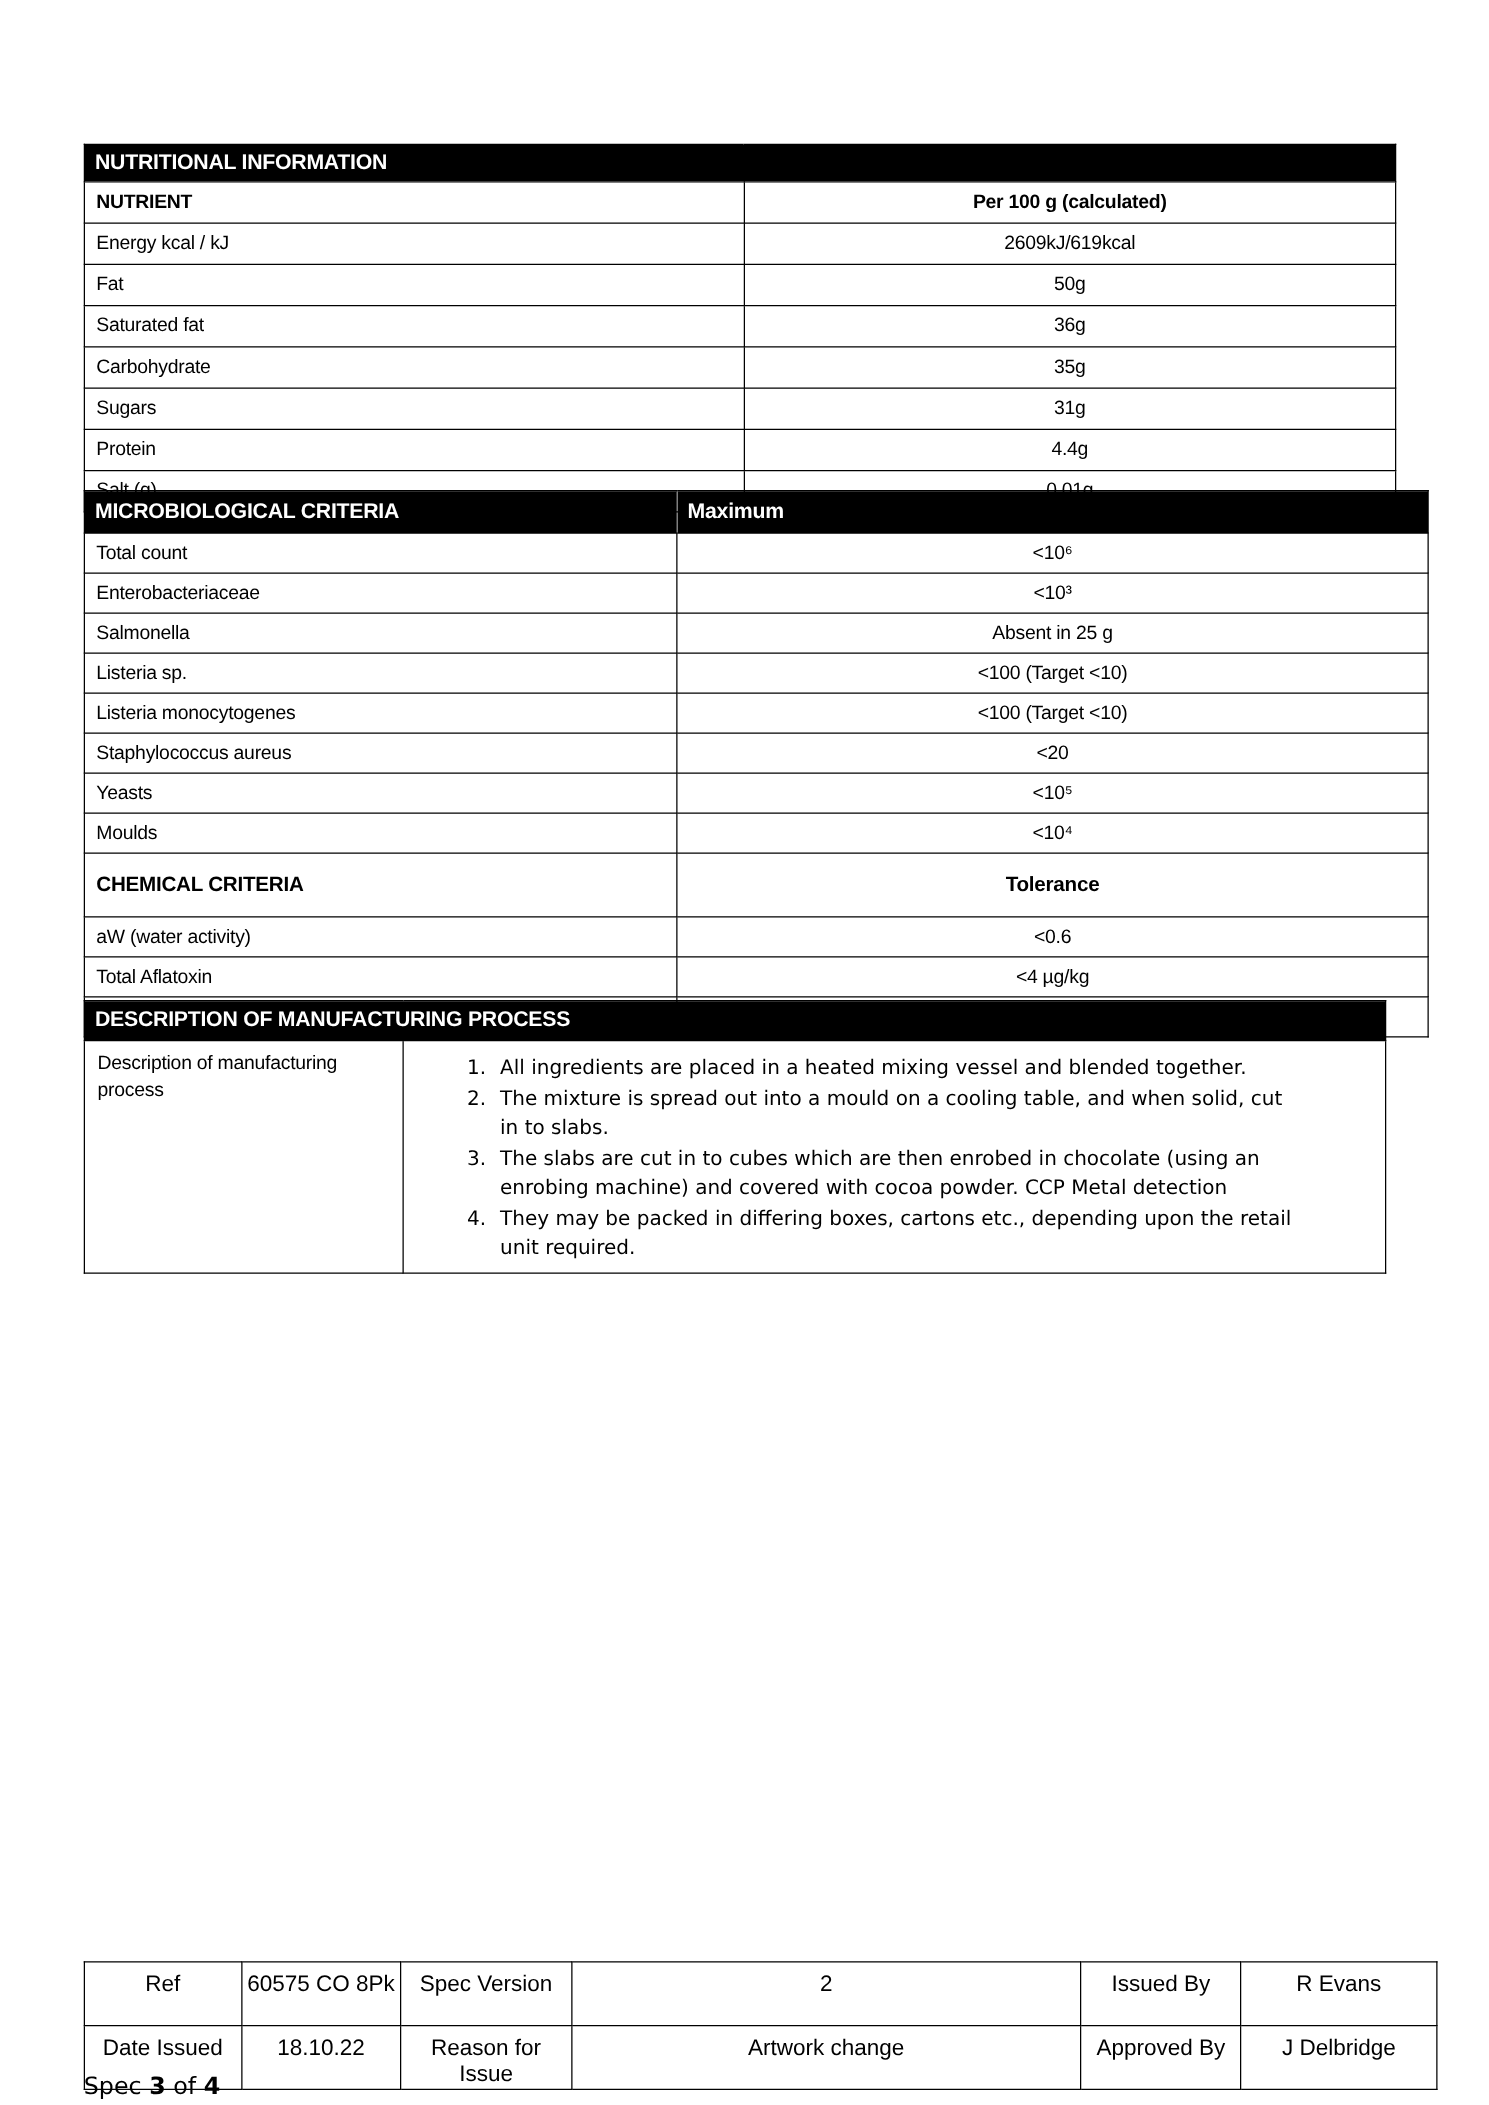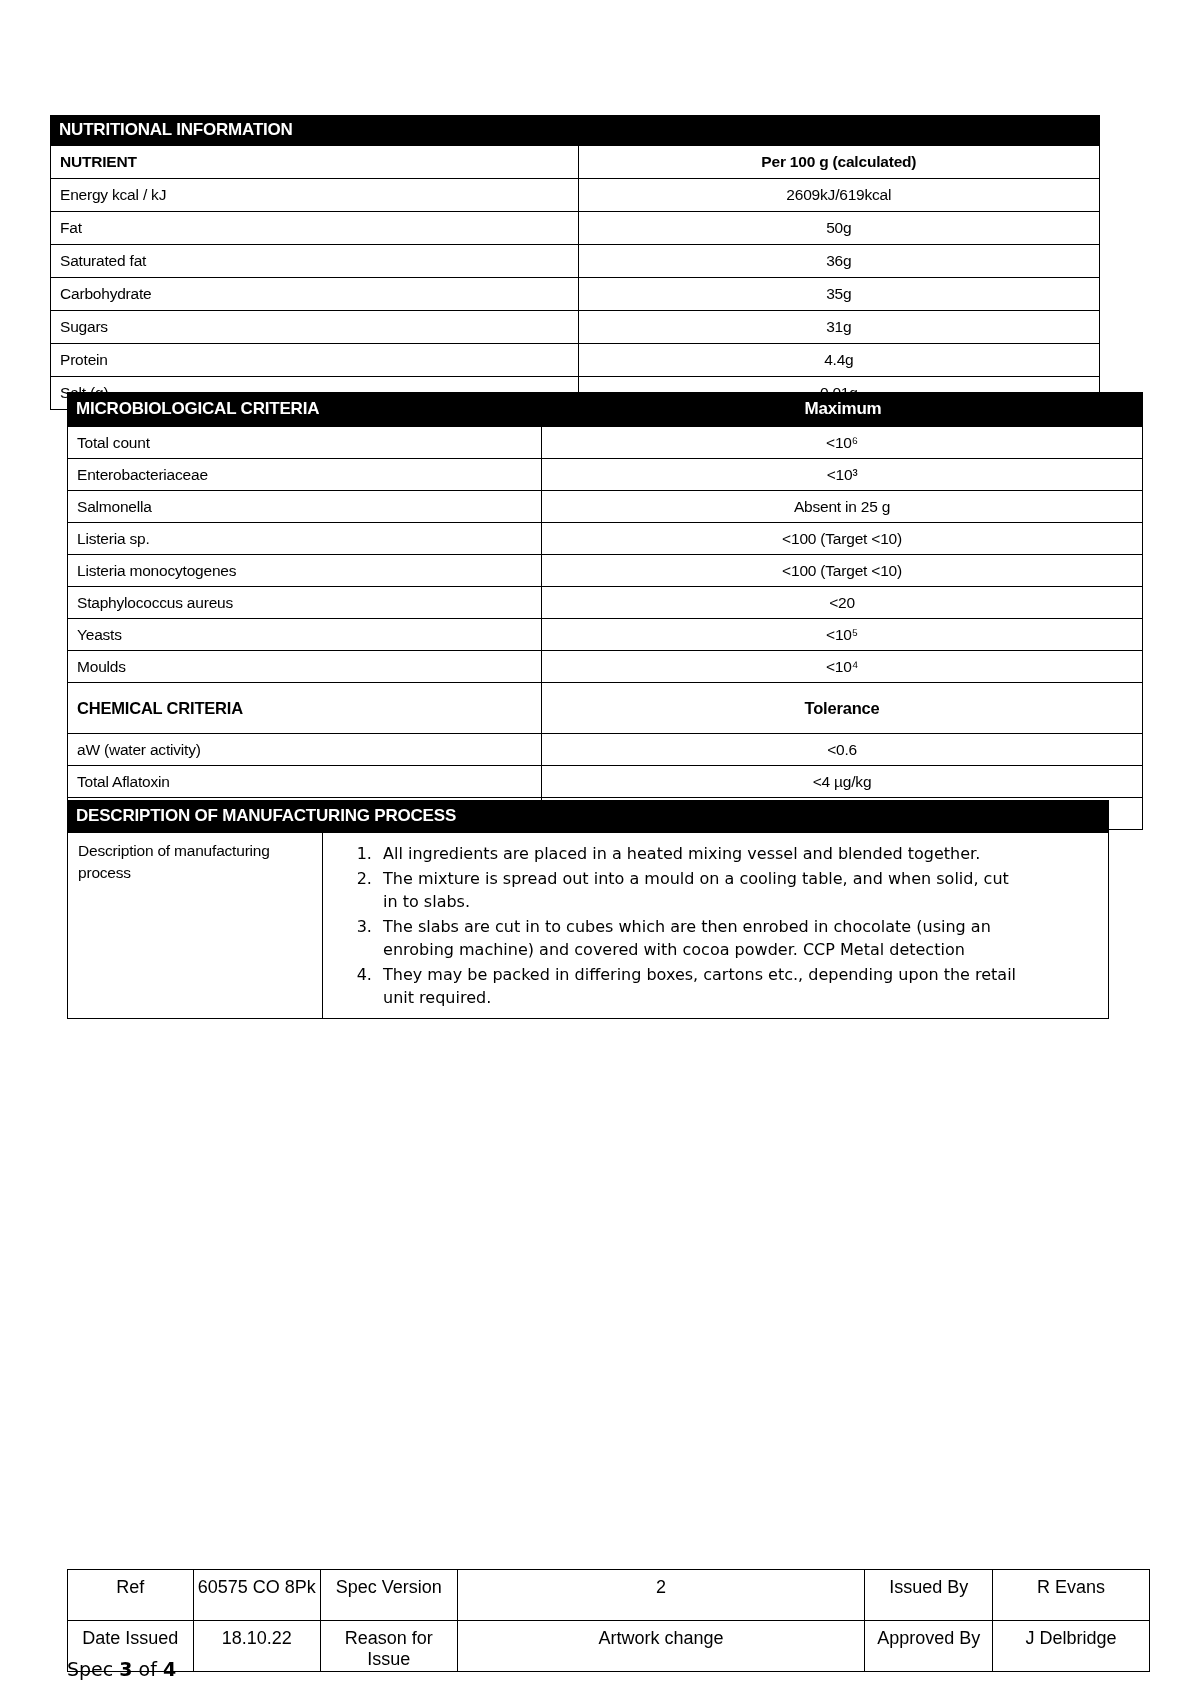--- a/index.html
+++ b/index.html
@@ -5,43 +5,43 @@
   html,body { margin:0; padding:0; background:#ffffff; }
   body { width:1191px; height:1684px; position:relative; color:#000;
          font-family:"Liberation Sans", sans-serif; }
 
   table { border-collapse:collapse; table-layout:fixed; }
   td { border:1.6px solid #000; overflow:hidden; }
 
   
   .bar td { background:#000; color:#fff; font-weight:bold;
             font-size:17px; letter-spacing:-0.2px; padding:2px 6px 3px 8px; }
-  .bar .bar-right { text-align:center;margin-top:32px; }
+  .bar .bar-right { text-align:left;margin-top:32px; }
 
   
   .lbl { text-align:left; padding:3px 6px 3px 9px; font-size:15.5px; letter-spacing:-0.2px; }
   .val { text-align:center; padding:3px 6px; font-size:15.5px; letter-spacing:-0.2px; }
   .hdr { font-weight:bold; }
 
   
-  .nutri  { position:absolute; left:50px;  top:115px;  width:1050px; }
+  .nutri  { position:absolute; left:67px;  top:115px;  width:1050px; }
   .nutri td { height:26px; }
   .nutri .bar td { height:24px; }
 
   .micro  { position:absolute; left:67px;  top:392px;  width:1076px; }
   .micro td { height:25px; }
   .micro .bar td { height:28px; }
   .micro .chem td { height:44px; font-weight:bold; font-size:16.5px; }
 
   .proc   { position:absolute; left:67px;  top:800px;  width:1042px; }
   .proc .bar td { height:26px; }
   .proc .proc-label { vertical-align:top; padding:7px 10px; font-size:15.5px;
                       letter-spacing:-0.2px; line-height:22px; }
   .proc .proc-body  { vertical-align:top; font-family:"DejaVu Sans", sans-serif;
-                      font-size:16px; line-height:23px; padding:4px 8px; }
+                      font-size:16px; line-height:23px; padding:4px 25px; }
   .proc ol { margin:5px 0 5px 0; padding-left:46px; width:640px; }
   .proc li { padding-left:6px; margin:0 0 2px 0; }
 
   .footer { position:absolute; left:67px;  top:1569px; width:1083px; }
   .footer td { height:42px; vertical-align:top; text-align:center;
                padding-top:7px; font-size:18px;margin-top:48px; }
 
   .pagenum { position:absolute; left:67px; top:1658px;
              font-family:"DejaVu Sans", sans-serif; font-size:19px; }
   .pagenum b { font-weight:bold; }

